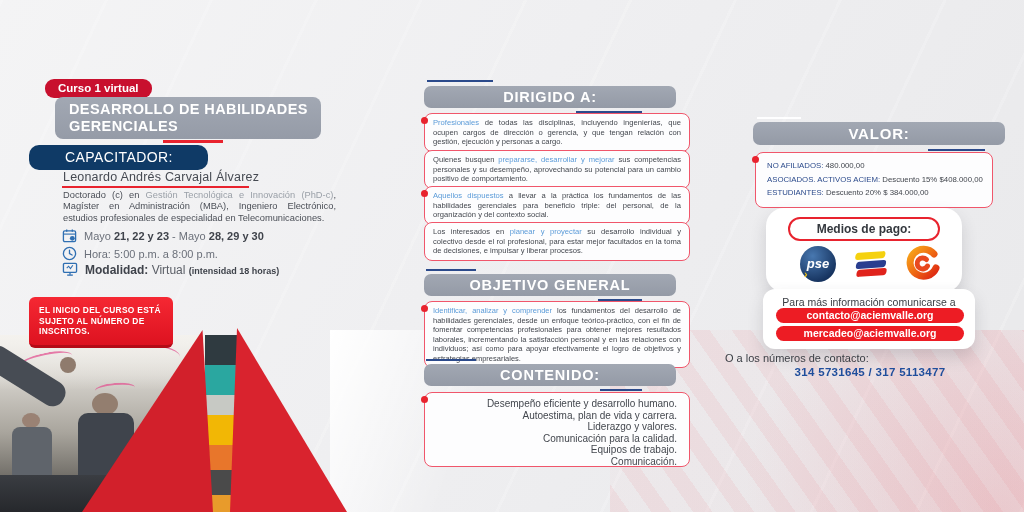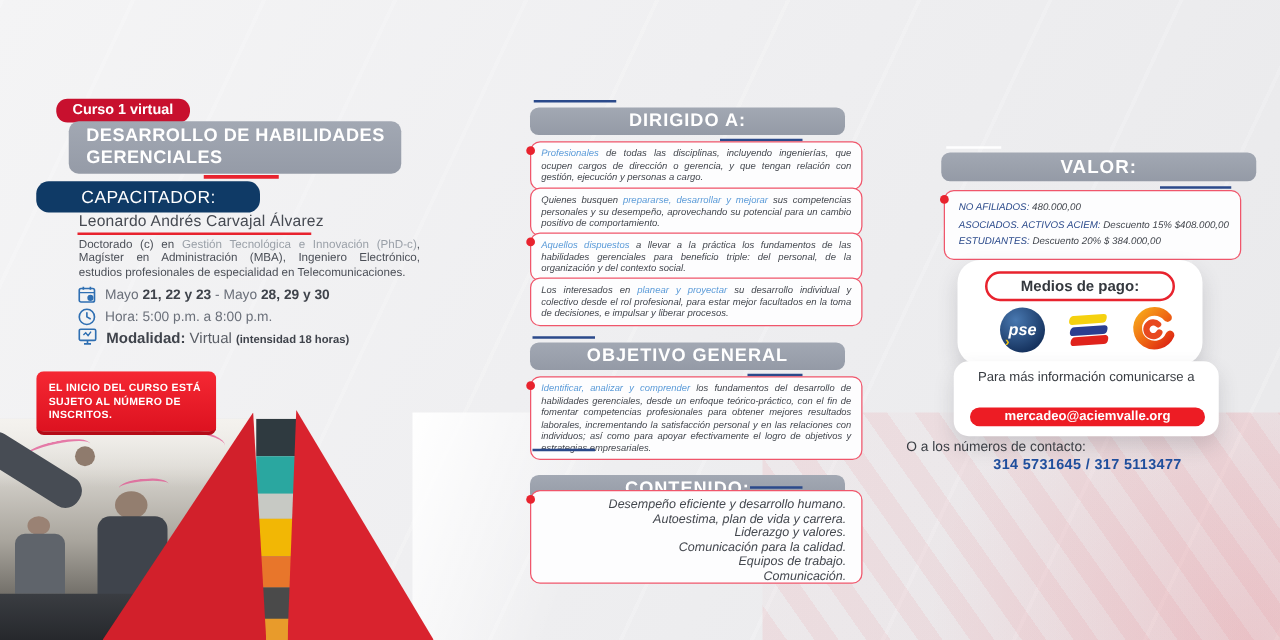--- a/index.html
+++ b/index.html
@@ -31,21 +31,21 @@
   .tri-a{left:82px;top:330px;width:131px;height:182px;background:#d2202b;
          clip-path:polygon(92% 0,0 100%,100% 100%);}
   .tri-b{left:230px;top:328px;width:117px;height:184px;background:#d9232e;
          clip-path:polygon(6% 0,0 100%,100% 100%);}
 
   
   .graybar{background:linear-gradient(180deg,#a2a8b3,#949aa6);border-radius:7px;color:#fff;
            font-weight:bold;text-align:center;letter-spacing:.8px;}
   .navyline{height:2px;background:#2b4a8b;}
   .redline{height:2.5px;background:#e8232e;}
-  .rbox{background:#fdfdfe;border:1.6px solid #f0566b;border-radius:8px;color:#43474e;font-style:italic;}
+  .rbox{background:#fdfdfe;border:1.6px solid #f0566b;border-radius:8px;color:#43474e;}
   .dot{width:7px;height:7px;border-radius:50%;background:#e8232e;}
   .hl{color:#5b9bd8;}
   .card{background:#ffffff;border-radius:14px;box-shadow:0 8px 16px rgba(60,60,70,.18);}
 
   
   .badge{left:45px;top:79px;background:#c8102e;color:#fff;font-weight:bold;font-size:11.5px;
          padding:3px 13px 4px;border-radius:9px;}
   .title-bar{left:55px;top:97px;width:266px;height:42px;background:linear-gradient(180deg,#a2a8b3,#959ba7);
          border-radius:8px;color:#fff;font-weight:bold;font-size:14.5px;line-height:17px;
          padding:4px 0 0 14px;letter-spacing:.4px;}
@@ -183,21 +183,21 @@
   <div class="abs navyline" style="left:426px;top:269px;width:50px;"></div>
   <div class="abs graybar mbar" style="top:274px;">
     <span>OBJETIVO GENERAL</span>
   </div>
   <div class="abs navyline" style="left:598px;top:299px;width:44px;"></div>
 
   <div class="abs rbox mbox" style="top:301px;font-size:7.5px;line-height:9.5px;"><span class="hl">Identificar, analizar y comprender</span><span> los fundamentos del desarrollo de habilidades gerenciales, desde un enfoque teórico-práctico, con el fin de fomentar competencias profesionales para obtener mejores resultados laborales, incrementando la satisfacción personal y en las relaciones con individuos; así como para apoyar efectivamente el logro de objetivos y estrategias empresariales.</span></div>
   <div class="abs dot" style="left:421px;top:305px;"></div>
 
   <div class="abs navyline" style="left:426px;top:359px;width:50px;"></div>
-  <div class="abs graybar mbar" style="top:380px;">
+  <div class="abs graybar mbar" style="top:364px;">
     <span>CONTENIDO:</span>
   </div>
   <div class="abs navyline" style="left:600px;top:389px;width:42px;"></div>
 
   <div class="abs rbox cbox">
     <div class="citem">Desempeño eficiente y desarrollo humano.</div>
     <div class="citem">Autoestima, plan de vida y carrera.</div>
     <div class="citem">Liderazgo y valores.</div>
     <div class="citem">Comunicación para la calidad.</div>
     <div class="citem">Equipos de trabajo.</div>
@@ -238,17 +238,18 @@
           <stop offset="0.5" stop-color="#ef6a13"></stop>
           <stop offset="1" stop-color="#dd2513"></stop>
     </linearGradient>
       </defs>
     <path d="M31 9 A13.5 13.5 0 1 0 33 23" stroke="url(#sw)" stroke-width="7" fill="none" stroke-linecap="round"></path>
     <path d="M23.5 14.5 A5.5 5.5 0 1 0 24.5 21" stroke="#e8491f" stroke-width="5" fill="none" stroke-linecap="round"></path>
   </svg>
 
   <div class="abs card contact-card"></div>
   <div class="abs cinfo">Para más información comunicarse a</div>
+  <div class="abs epill" style="top:308px;">contacto@aciemvalle.org</div>
   <div class="abs epill" style="top:326px;">mercadeo@aciemvalle.org</div>
   <div class="abs numline" style="top:352px;">O a los números de contacto:</div>
   <div class="abs phones" style="top:366px;">314 5731645 / 317 5113477</div>
 
 </div>
 
 </body></html>

